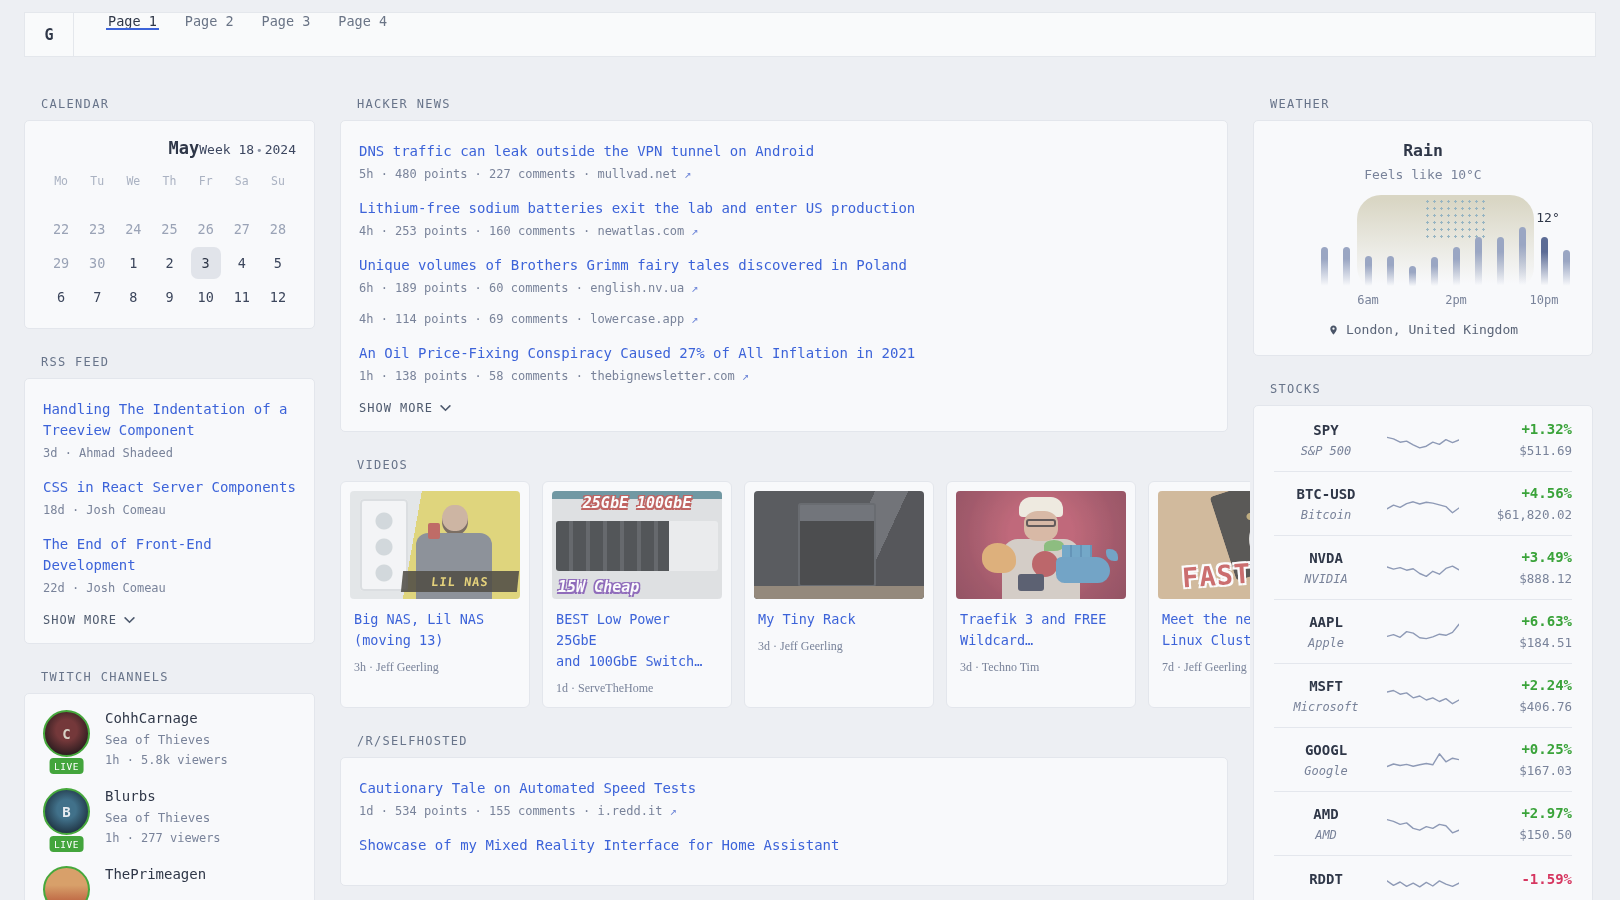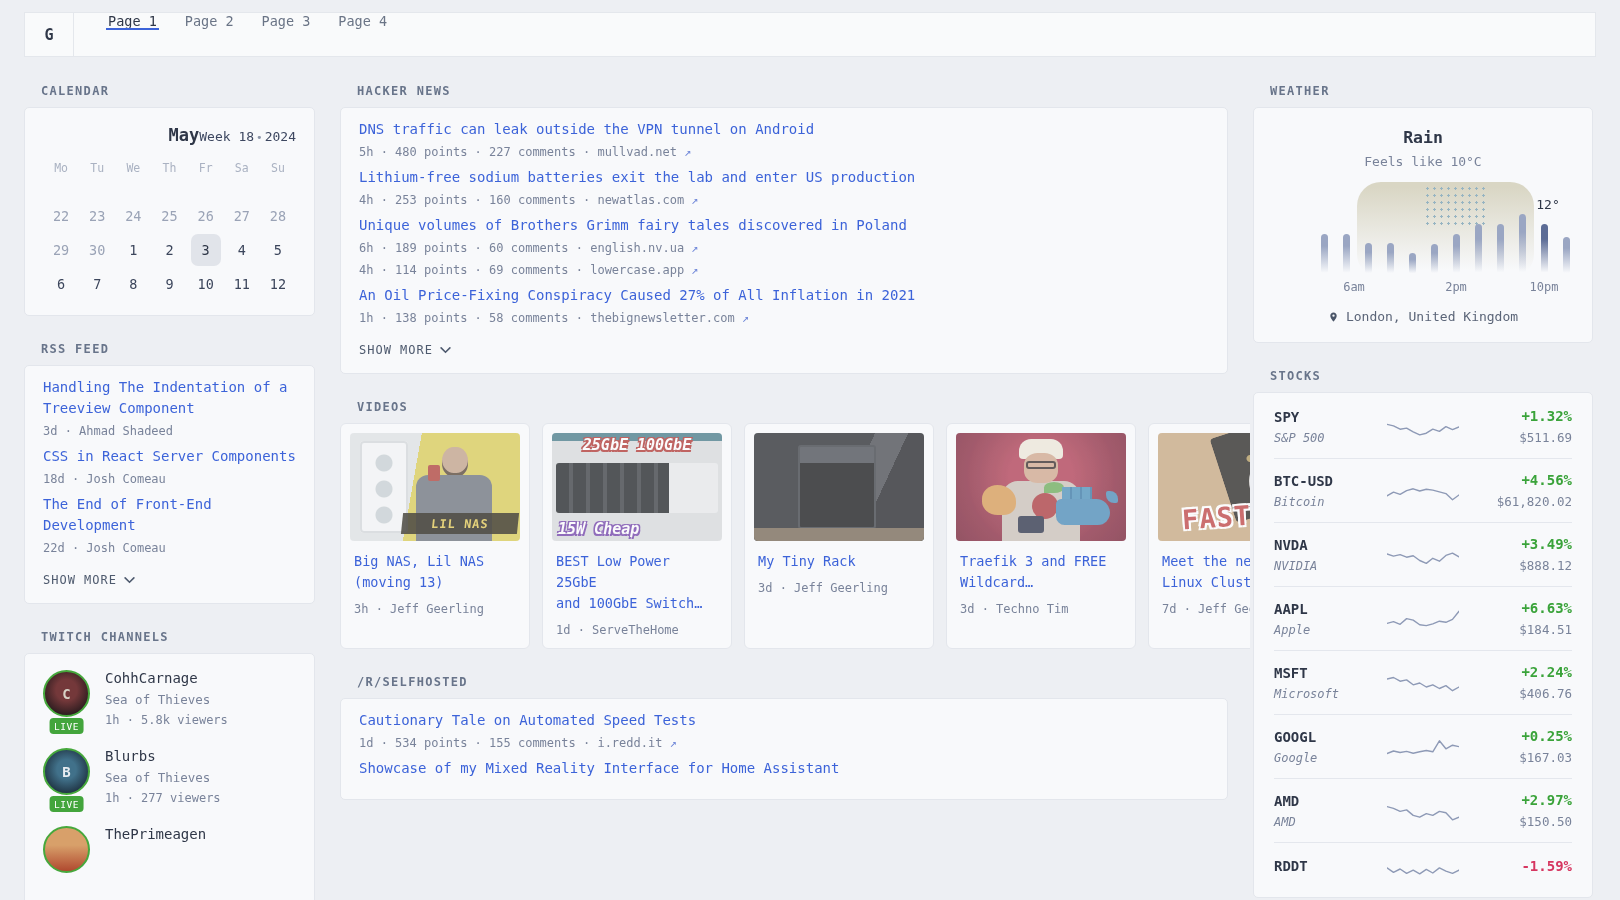--- a/index.html
+++ b/index.html
@@ -18,42 +18,42 @@
   .tab{ position:relative; display:flex; align-items:center; padding:0 14px;
     font-size:13.5px; color:#6a7486; cursor:pointer; }
   .tab.active{ color:#2f3748; }
   .tab.active::after{ content:""; position:absolute; left:12px; right:12px;
     bottom:-1px; height:2px; background:#3c63d9; }
   
   .main{ display:grid; grid-template-columns:291px 888px 340px; gap:25px;
     padding:27px 24px 0; align-items:start; }
   .section{ margin-bottom:26px; }
   .sec-title{ font-size:12px; letter-spacing:1.3px; color:#68748a;
-    margin:0 0 9px 17px; font-weight:bold; }
+    margin:13px 0 9px 17px; font-weight:normal; }
   .card{ background:#f8f9fb; border:1px solid #e3e6ec; border-radius:5px; }
   .link{ color:#3c63d9; cursor:pointer; }
   .meta{ font-size:12px; color:#79839a; }
   .arrow{ color:#6f87d8; }
   .show-more{ display:flex; align-items:center; gap:7px; font-size:12px;
     letter-spacing:1px; color:#4e5a6e; margin:18px 0 4px; cursor:pointer; }
   
   .cal-card{ padding:17px 18px 14px; }
   .cal-head{ display:flex; justify-content:flex-end; align-items:baseline; }
   .cal-month{ font-size:17px; font-weight:bold; color:#2f3748; }
   .cal-week{ font-size:13px; color:#3d4760; }
   .cal-week .sep{ color:#8a93a6; font-size:11px; padding:0 2px; }
   .cal-grid{ display:grid; grid-template-columns:repeat(7,1fr); text-align:center; margin-top:16px;}
   .cal-weekday{ font-size:11.5px; color:#aab2c2; padding-bottom:8px; }
   .day{ font-size:13.5px; color:#3c465c; height:32px; display:flex;
     align-items:center; justify-content:center; border-radius:7px; margin:1px 3px;}
   .day.muted{ color:#9aa3b6; }
   .day.selected{ background:#e1e4ea; color:#2f3748; }
   
   .feed-card{ padding:3px 18px 12px; }
-  .feed-item{ margin:8px 0; }
+  .feed-item{ margin:17px 0; }
   .feed-title{ font-size:14px; line-height:1.5; white-space:pre-line; }
   .feed-item .meta{ margin-top:5px; }
   
   .tw-card{ padding:16px 18px 12px; }
   .tw-row{ display:flex; gap:15px; margin-bottom:21px; }
   .tw-avatar-wrap{ position:relative; width:47px; flex:0 0 47px; }
   .tw-avatar{ width:47px; height:47px; border-radius:50%; border:2.5px solid #46a83c;
     display:flex; align-items:center; justify-content:center;
     font-size:14px; font-weight:bold; color:#d8d2c6; }
   .av1{ background:radial-gradient(circle at 50% 42%, #74383a 0 32%, #2e1d20 75%); }
@@ -67,21 +67,21 @@
   .tw-meta{ font-size:12px; color:#79839a; margin-top:6px; }
   
   .videos-row{ width:910px; overflow:hidden; display:flex; gap:12px; }
   .vcard{ flex:0 0 190px; background:#f8f9fb; border:1px solid #e3e6ec;
     border-radius:6px; padding:9px; }
   .vthumb{ height:108px; border-radius:4px; position:relative; overflow:hidden;
     filter:saturate(.8); opacity:.93; }
   .vthumb::after{ content:""; position:absolute; inset:0; background:rgba(237,239,243,.18); }
   .v-title{ margin:10px 4px 0; font-size:13.5px; line-height:1.55; color:#3c63d9;
     white-space:pre-line; cursor:pointer; }
-  .v-meta{ margin:9px 4px 2px; font-size:12px; color:#79839a; }
+  .v-meta{ margin:9px 4px 2px; font-size:12px; color:#79839a;font-family:Liberation Serif, serif; }
   
   .t1{ background:linear-gradient(100deg,#dfe3e6 0 38%, #e0cf3d 38%); }
   .t1 .case{ position:absolute; left:10px; top:8px; width:48px; height:92px;
     background:#f4f6f7; border-radius:4px; box-shadow:inset 0 0 0 2px #d4dadd;
     background-image:radial-gradient(circle at 24px 22px,#c8d1d6 8px,transparent 9px),
       radial-gradient(circle at 24px 48px,#c8d1d6 8px,transparent 9px),
       radial-gradient(circle at 24px 74px,#c8d1d6 8px,transparent 9px); }
   .t1 .head{ position:absolute; right:52px; top:14px; width:26px; height:30px;
     background:#c9a183; border-radius:45%; box-shadow:0 -4px 0 0 #5c4634 inset; }
   .t1 .shirt{ position:absolute; right:28px; top:42px; width:76px; height:66px;
@@ -166,21 +166,21 @@
     font-size:13px; color:#2f3748; }
   .wlabel{ position:absolute; bottom:0; transform:translateX(-50%);
     font-size:12px; color:#79839a; }
   .w-loc{ margin-top:15px; font-size:13px; color:#5b6578; display:flex;
     align-items:center; justify-content:center; gap:7px; }
   
   .stocks-card{ padding:2px 20px; }
   .stock-row{ display:flex; align-items:center; padding:13px 0;
     border-top:1px solid #e4e7ed; }
   .stock-row:first-child{ border-top:none; }
-  .s-left{ width:104px; }
+  .s-left{ width:104px;text-align:center; }
   .s-symbol{ font-size:14px; font-weight:bold; color:#2f3748; }
   .s-name{ font-size:12px; color:#79839a; margin-top:6px;font-style:italic; }
   .s-spark{ flex:1; display:flex; justify-content:center; align-items:center; }
   .s-right{ width:104px; text-align:right; }
   .s-change{ font-size:14px; font-weight:bold; color:#3aa33a; }
   .s-change.neg{ color:#d63660; }
   .s-price{ font-size:12.5px; color:#79839a; margin-top:6px; }
 </style>
 </head>
 <body>
@@ -444,21 +444,21 @@
             <div class="wbar" style="left: 86.5px; height: 31px;"></div>
             <div class="wbar" style="left: 108.5px; height: 31px;"></div>
             <div class="wbar" style="left: 130.5px; height: 21px;"></div>
             <div class="wbar" style="left: 152.5px; height: 30px;"></div>
             <div class="wbar" style="left: 174.5px; height: 40px;"></div>
             <div class="wbar" style="left: 196.5px; height: 50px;"></div>
             <div class="wbar" style="left: 218.5px; height: 50px;"></div>
             <div class="wbar" style="left: 240.5px; height: 60px;"></div>
             <div class="wbar current" style="left: 262.5px; height: 50px;"></div>
             <div class="wbar" style="left: 284.5px; height: 37px;"></div>
-            <span class="wlabel" style="left: 76px;">6am</span>
+            <span class="wlabel" style="left: 90px;">6am</span>
             <span class="wlabel" style="left: 178px;">2pm</span>
             <span class="wlabel" style="left: 266px;">10pm</span>
           </div>
         <div class="w-loc">
           <svg width="11" height="14" viewBox="0 0 24 24">
               <path d="M12 2C8 2 5 5 5 9c0 5 7 13 7 13s7-8 7-13c0-4-3-7-7-7zm0 9.5A2.5 2.5 0 1 1 12 6.5a2.5 2.5 0 0 1 0 5z" fill="#4a5568"></path>
             </svg>
           <span>London, United Kingdom</span>
         </div>
       </div>

